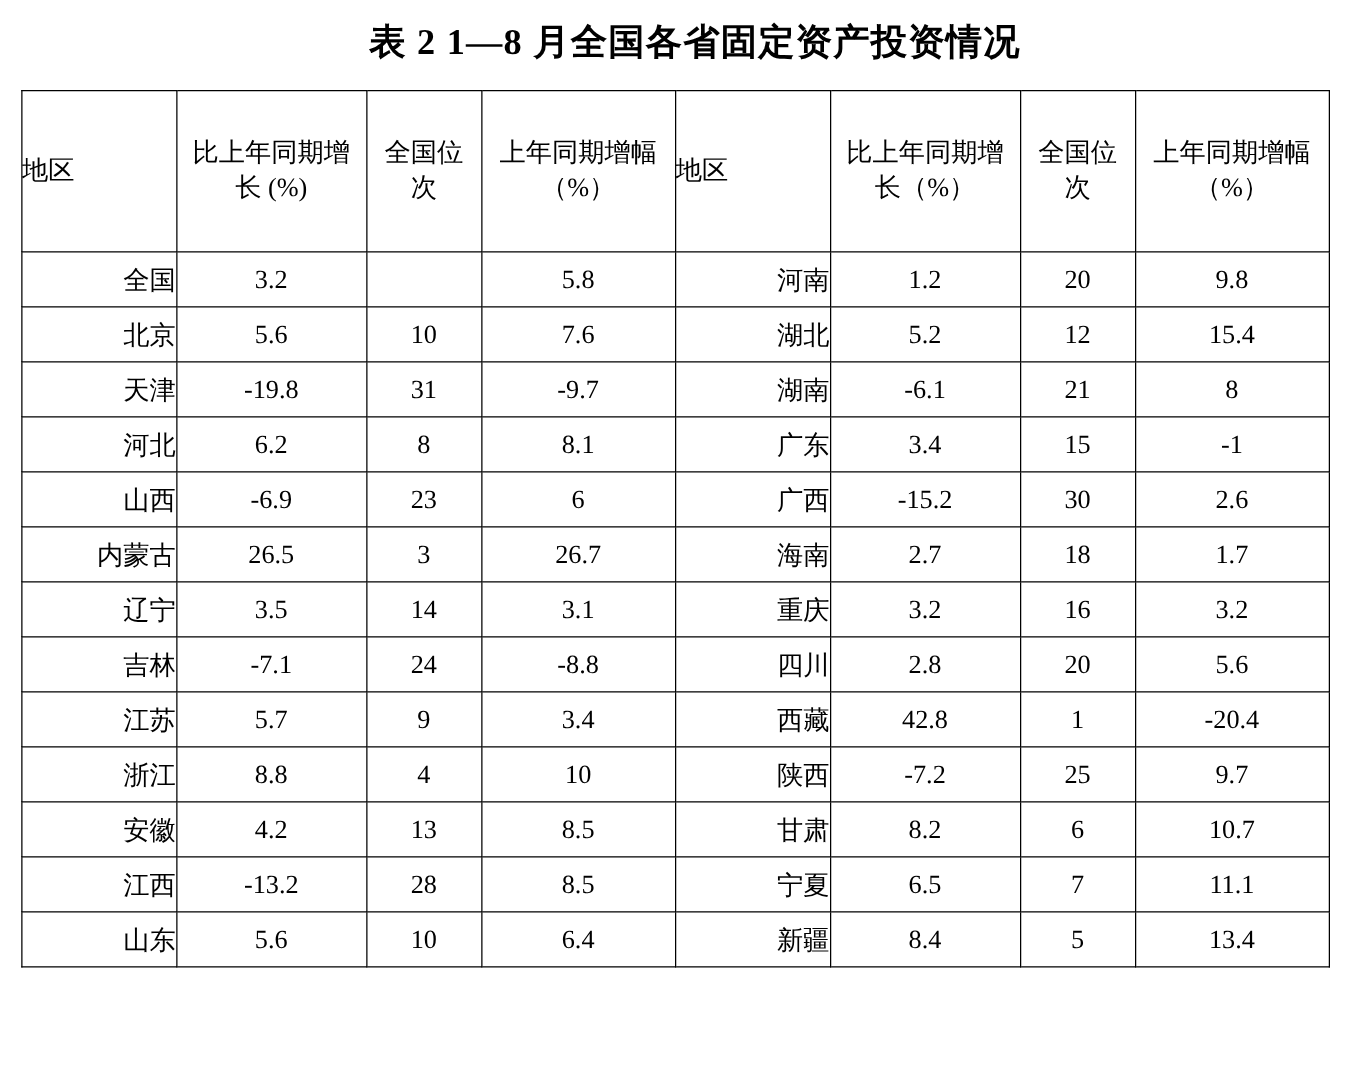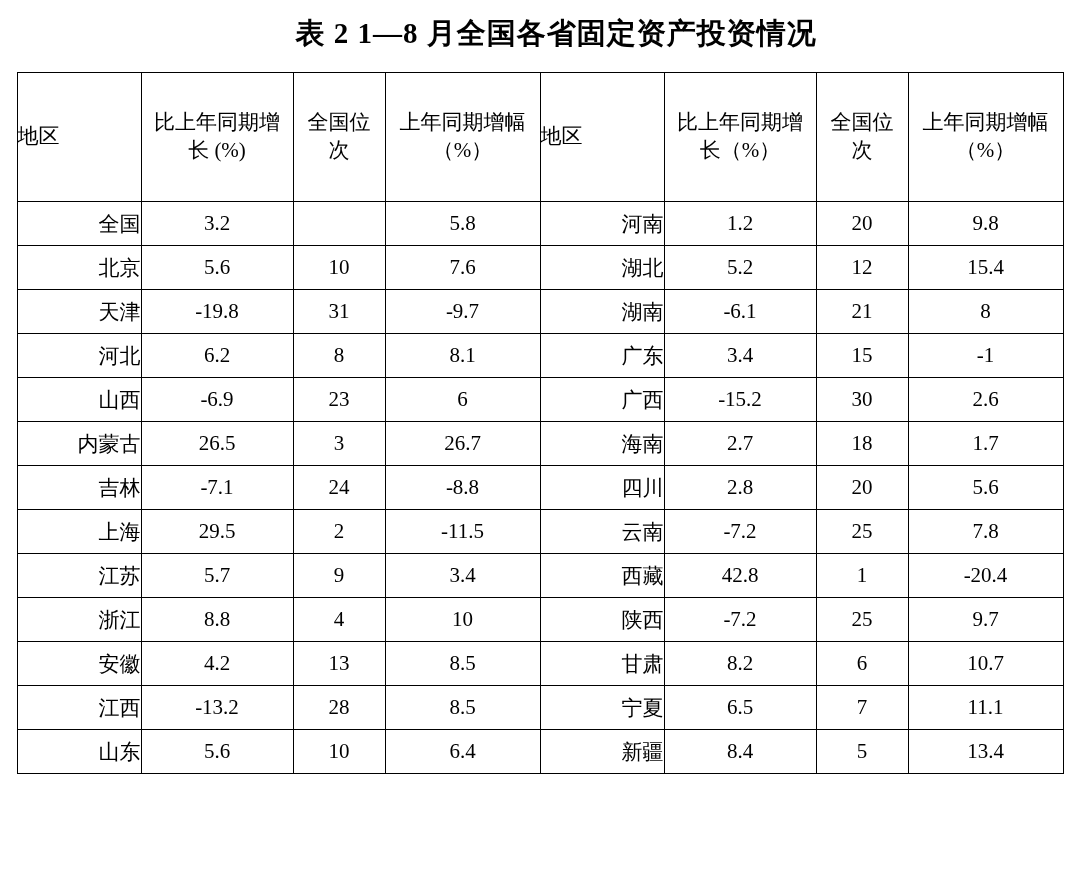--- a/index.html
+++ b/index.html
@@ -162,40 +162,40 @@
           <td class="c-region">内蒙古</td>
           <td class="c-val">26.5</td>
           <td class="c-val">3</td>
           <td class="c-val">26.7</td>
           <td class="c-region">海南</td>
           <td class="c-val">2.7</td>
           <td class="c-val">18</td>
           <td class="c-val">1.7</td>
         </tr>
         <tr>
+          <td class="c-region">辽宁</td>
+          <td class="c-val">3.5</td>
+          <td class="c-val">14</td>
+          <td class="c-val">3.1</td>
+          <td class="c-region">重庆</td>
+          <td class="c-val">3.2</td>
+          <td class="c-val">16</td>
+          <td class="c-val">3.2</td>
+        </tr>
+        <tr>
           <td class="c-region">吉林</td>
           <td class="c-val">-7.1</td>
           <td class="c-val">24</td>
           <td class="c-val">-8.8</td>
           <td class="c-region">四川</td>
           <td class="c-val">2.8</td>
           <td class="c-val">20</td>
           <td class="c-val">5.6</td>
         </tr>
         <tr>
-          <td class="c-region">上海</td>
-          <td class="c-val">29.5</td>
-          <td class="c-val">2</td>
-          <td class="c-val">-11.5</td>
-          <td class="c-region">云南</td>
-          <td class="c-val">-7.2</td>
-          <td class="c-val">25</td>
-          <td class="c-val">7.8</td>
-        </tr>
-        <tr>
           <td class="c-region">江苏</td>
           <td class="c-val">5.7</td>
           <td class="c-val">9</td>
           <td class="c-val">3.4</td>
           <td class="c-region">西藏</td>
           <td class="c-val">42.8</td>
           <td class="c-val">1</td>
           <td class="c-val">-20.4</td>
         </tr>
         <tr>

